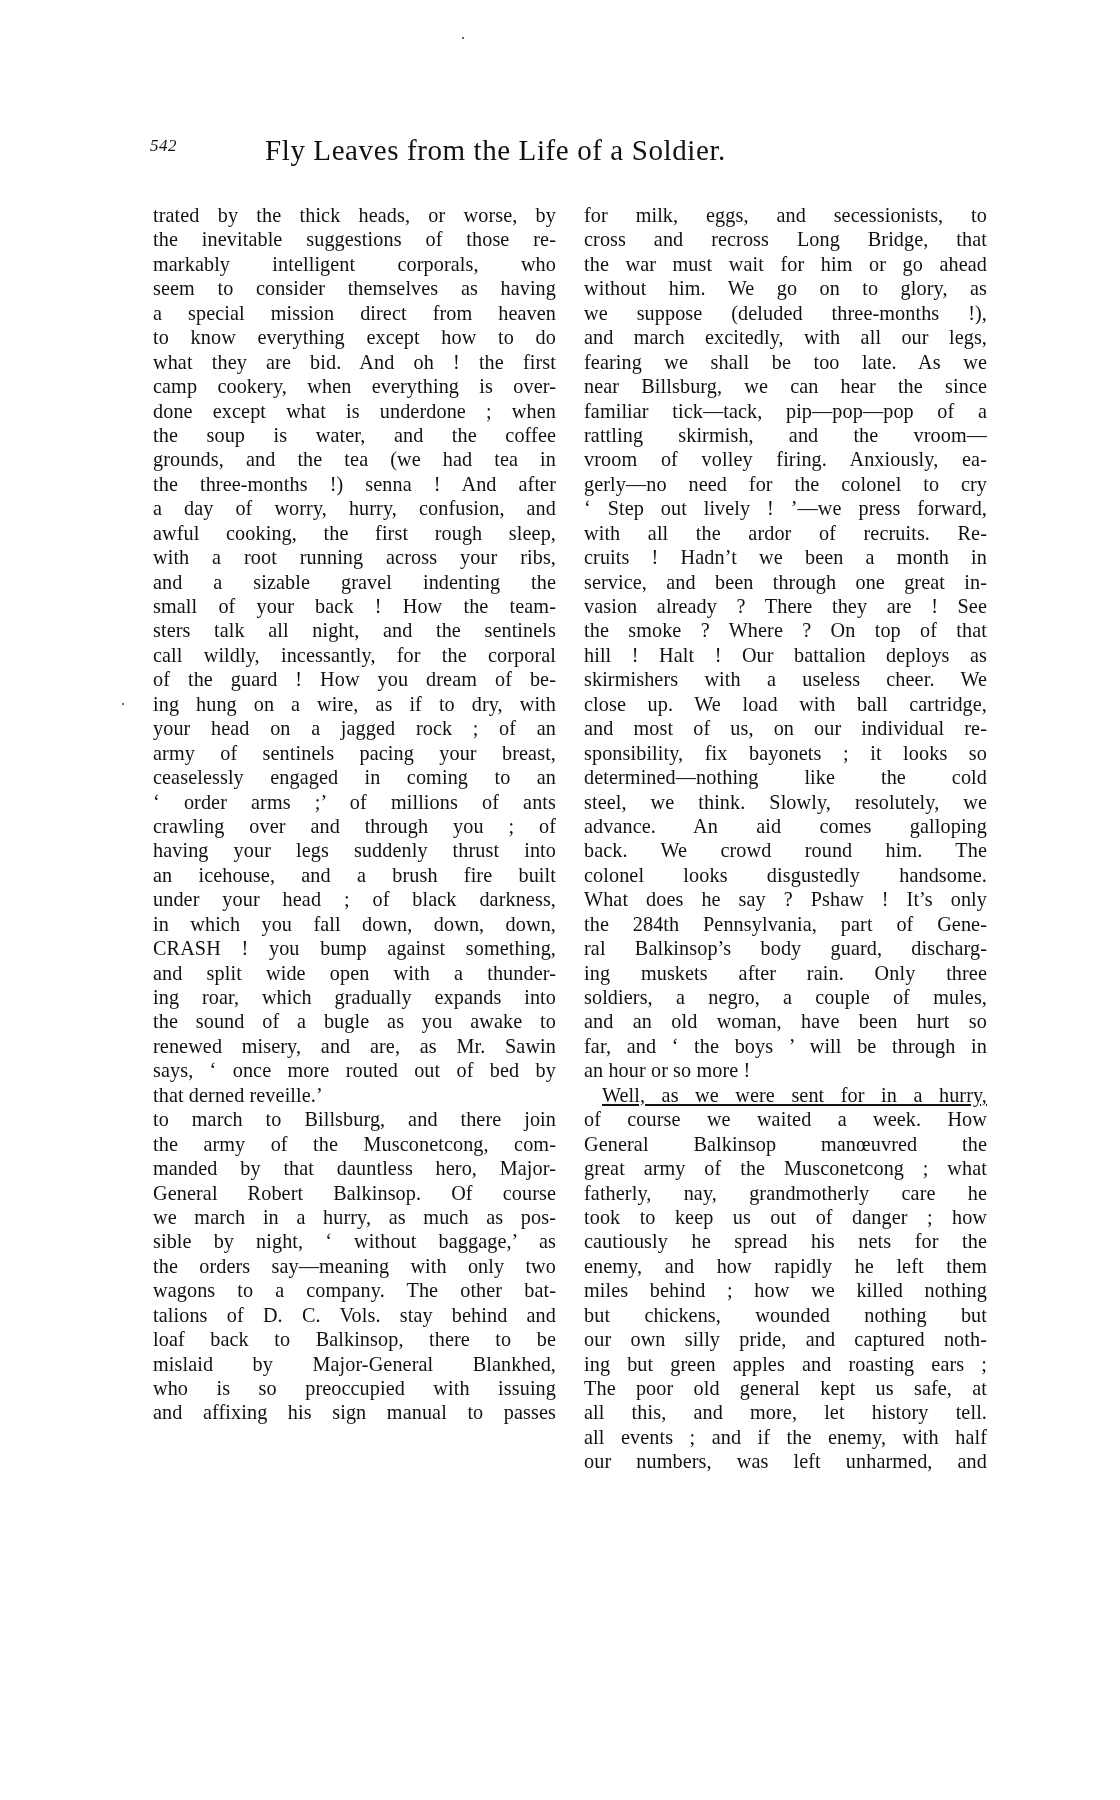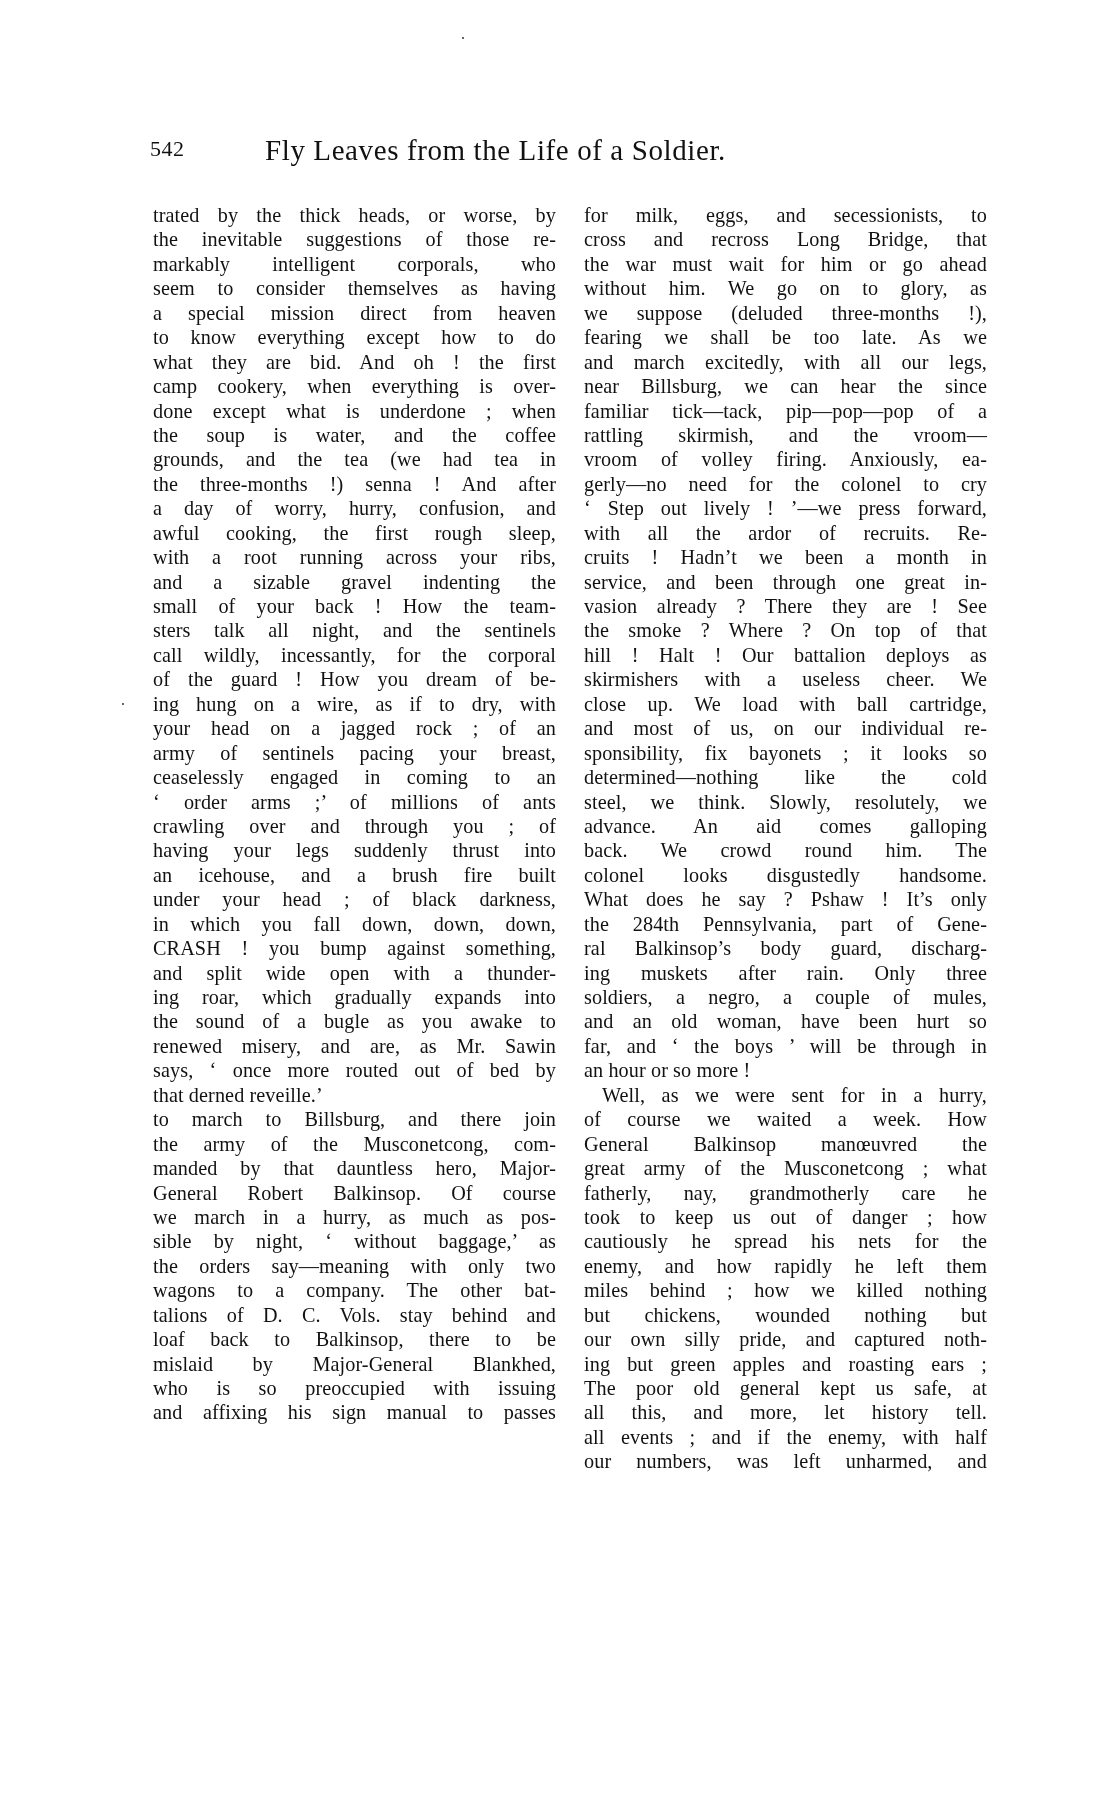--- a/index.html
+++ b/index.html
@@ -25,22 +25,23 @@
       position: absolute;
       top: 136px;
       left: 150px;
       width: 840px;
       height: 40px;
     }
     .page-number {
       position: absolute;
       left: 0;
       top: 0;
-      font-size: 22px;
+      font-size: 17px;
       letter-spacing: 0.5px;
+      font-style: italic;
     }
     .running-title {
       position: absolute;
       left: 115px;
       top: -2px;
       font-size: 29px;
       letter-spacing: 0.6px;
       white-space: nowrap;
     }
     .column {
@@ -58,20 +59,21 @@
       white-space: nowrap;
       text-align: justify;
       text-align-last: justify;
       letter-spacing: 0.1px;
     }
     .line.last {
       text-align-last: left;
     }
     .line.indent {
       padding-left: 18px;
+      text-decoration: underline;
     }
     .speck {
       position: absolute;
       width: 2px;
       height: 2px;
       background: #333;
       border-radius: 1px;
     }
   </style>
 </head>
@@ -139,22 +141,22 @@
     <span class="line">who is so preoccupied with issuing</span>
     <span class="line">and affixing his sign manual to passes</span>
   </div>
 
   <div class="column col-right">
     <span class="line">for milk, eggs, and secessionists, to</span>
     <span class="line">cross and recross Long Bridge, that</span>
     <span class="line">the war must wait for him or go ahead</span>
     <span class="line">without him.  We go on to glory, as</span>
     <span class="line">we suppose (deluded three-months !),</span>
+    <span class="line">and march excitedly, with all our legs,</span>
     <span class="line">fearing we shall be too late.  As we</span>
-    <span class="line">and march excitedly, with all our legs,</span>
     <span class="line">near Billsburg, we can hear the since</span>
     <span class="line">familiar tick—tack, pip—pop—pop of a</span>
     <span class="line">rattling skirmish, and the vroom—</span>
     <span class="line">vroom of volley firing.  Anxiously, ea-</span>
     <span class="line">gerly—no need for the colonel to cry</span>
     <span class="line">‘ Step out lively ! ’—we press forward,</span>
     <span class="line">with all the ardor of recruits.  Re-</span>
     <span class="line">cruits !  Hadn’t we been a month in</span>
     <span class="line">service, and been through one great in-</span>
     <span class="line">vasion already ?  There they are !  See</span>

